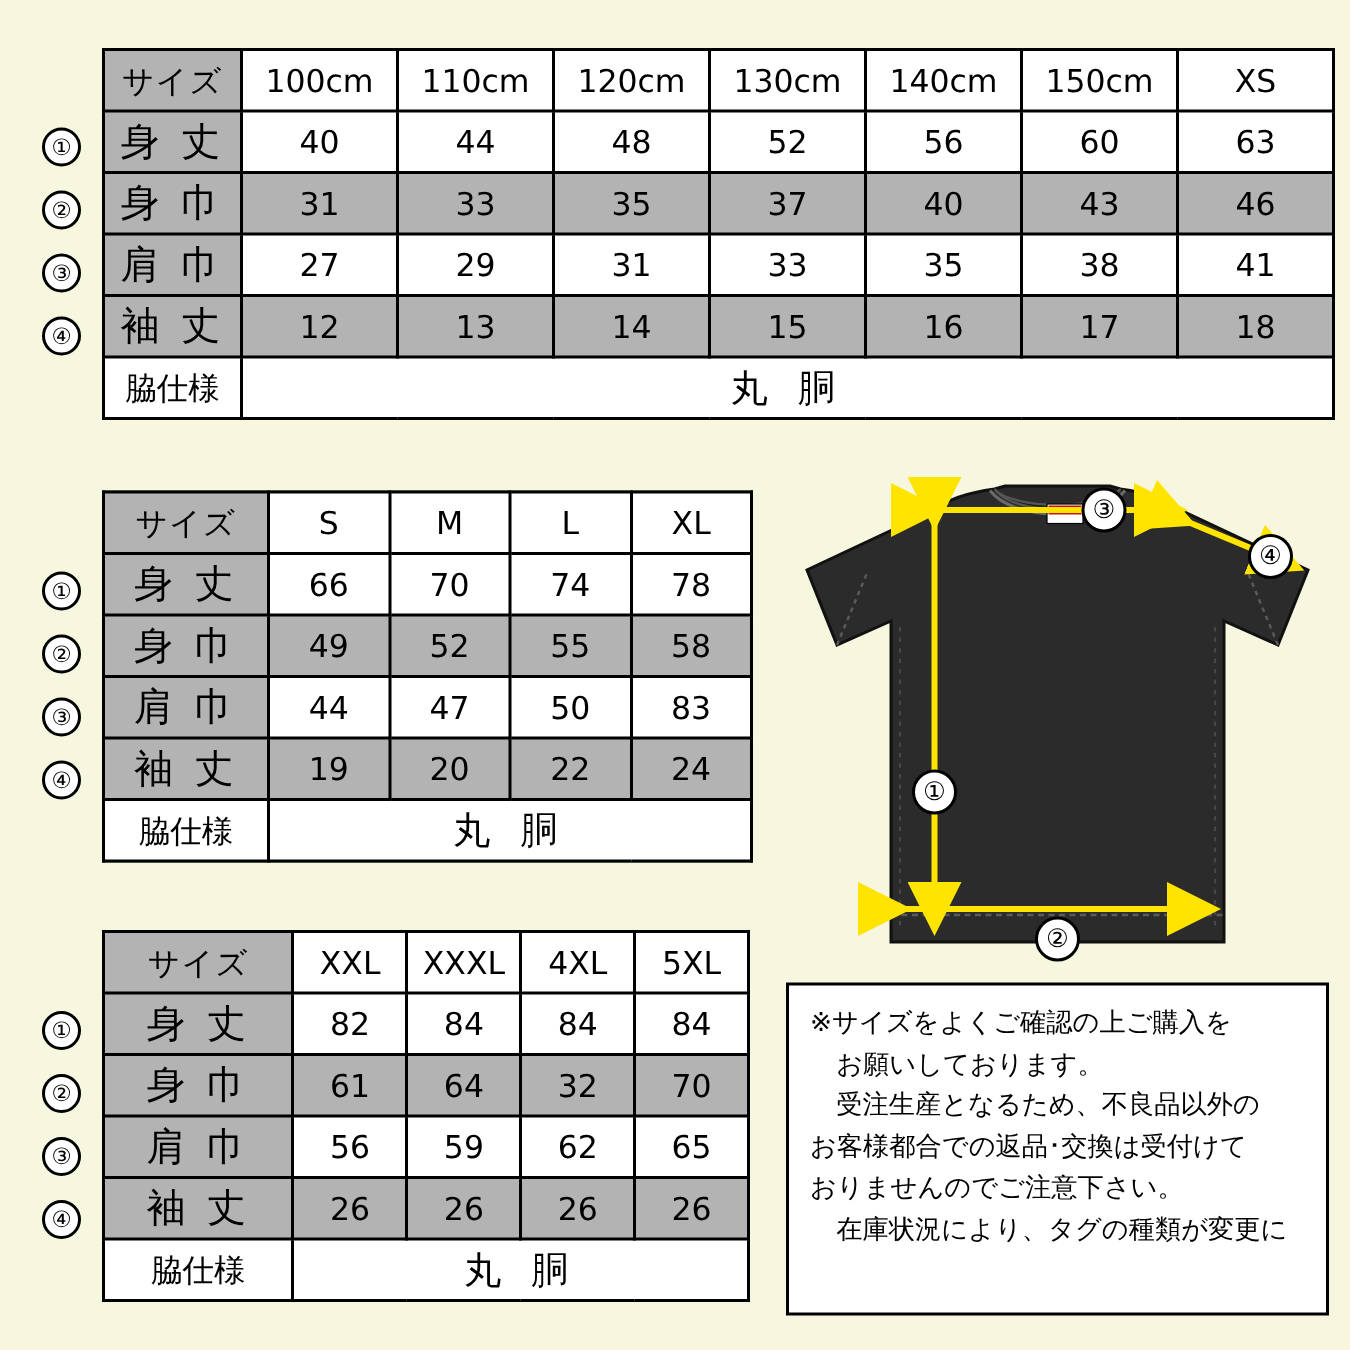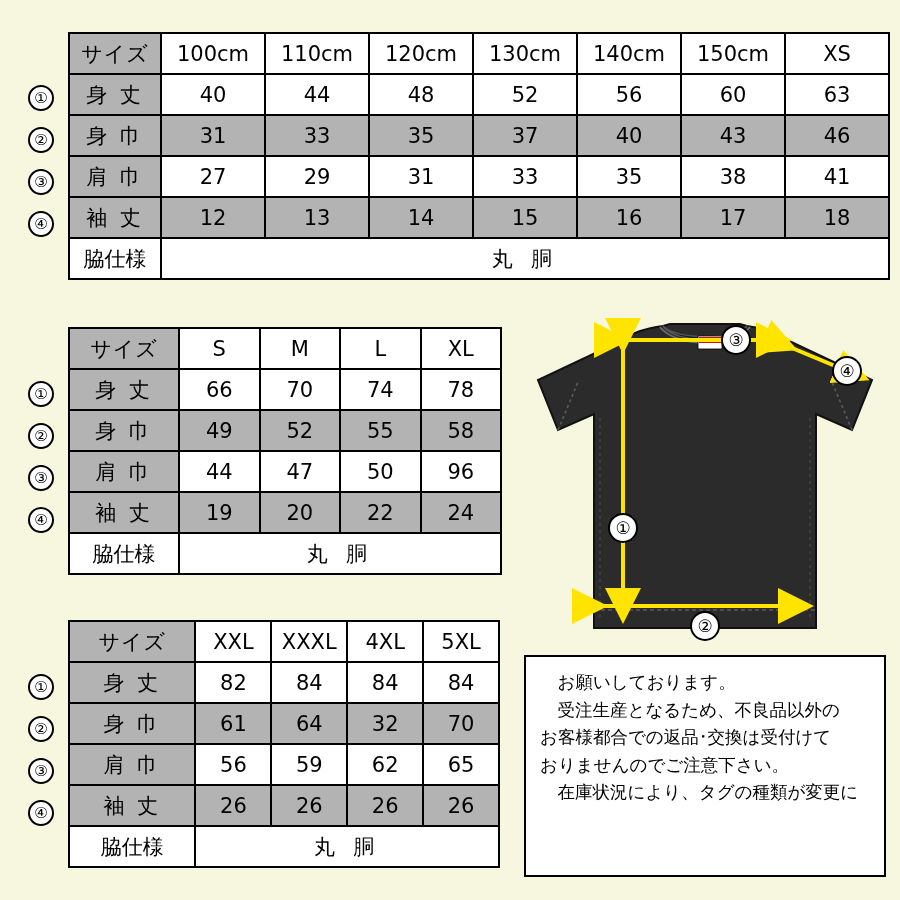--- a/index.html
+++ b/index.html
@@ -38,27 +38,27 @@
     background: #b3b3b3;
     font-size: 21px;
     letter-spacing: 1px;
   }
   .hdr-size {
     background: #ffffff;
     font-size: 21px;
   }
   .row-label {
     background: #b3b3b3;
-    font-size: 21px;
+    font-size: 26px;
     letter-spacing: 3px;
   }
   .cell-white { background: #ffffff; font-size: 21px; }
   .cell-gray  { background: #b3b3b3; font-size: 21px; }
   .waki-label { background: #ffffff; font-size: 21px; letter-spacing: 0px; margin-top: 10px; }
-  .waki-val   { background: #ffffff; font-size: 21px; letter-spacing: 6px; margin-left: 28px; }
+  .waki-val   { background: #ffffff; font-size: 25px; letter-spacing: 6px; margin-left: 28px; }
 
   
   .marker-col {
     position: absolute;
     width: 40px;
   }
   .circ {
     width: 26px;
     height: 26px;
     border-radius: 50%;
@@ -228,21 +228,21 @@
       <td class="cell-gray">49</td>
       <td class="cell-gray">52</td>
       <td class="cell-gray">55</td>
       <td class="cell-gray">58</td>
     </tr>
     <tr>
       <td class="row-label">肩 巾</td>
       <td class="cell-white">44</td>
       <td class="cell-white">47</td>
       <td class="cell-white">50</td>
-      <td class="cell-white">96</td>
+      <td class="cell-white">83</td>
     </tr>
     <tr>
       <td class="row-label">袖 丈</td>
       <td class="cell-gray">19</td>
       <td class="cell-gray">20</td>
       <td class="cell-gray">22</td>
       <td class="cell-gray">24</td>
     </tr>
     <tr>
       <td class="waki-label">脇仕様</td>
@@ -346,20 +346,21 @@
       <path d="M82,288 L288,288" stroke="#ffe400" stroke-width="4" fill="none" marker-start="url(#ah)" marker-end="url(#ah)"></path>
     </svg>
 
     <div class="mk" style="left:201px; top:7px;">③</div>
     <div class="mk" style="left:312px; top:38px;">④</div>
     <div class="mk" style="left:88px;  top:195px;">①</div>
     <div class="mk" style="left:170px; top:293px;">②</div>
   </div>
 
   <div id="note">
+    <p>※サイズをよくご確認の上ご購入を</p>
     <p class="indent">お願いしております。</p>
     <p class="indent">受注生産となるため、不良品以外の</p>
     <p>お客様都合での返品･交換は受付けて</p>
     <p>おりませんのでご注意下さい。</p>
     <p class="indent">在庫状況により、タグの種類が変更に</p>
   </div>
 
 </div>
 
 </body></html>

